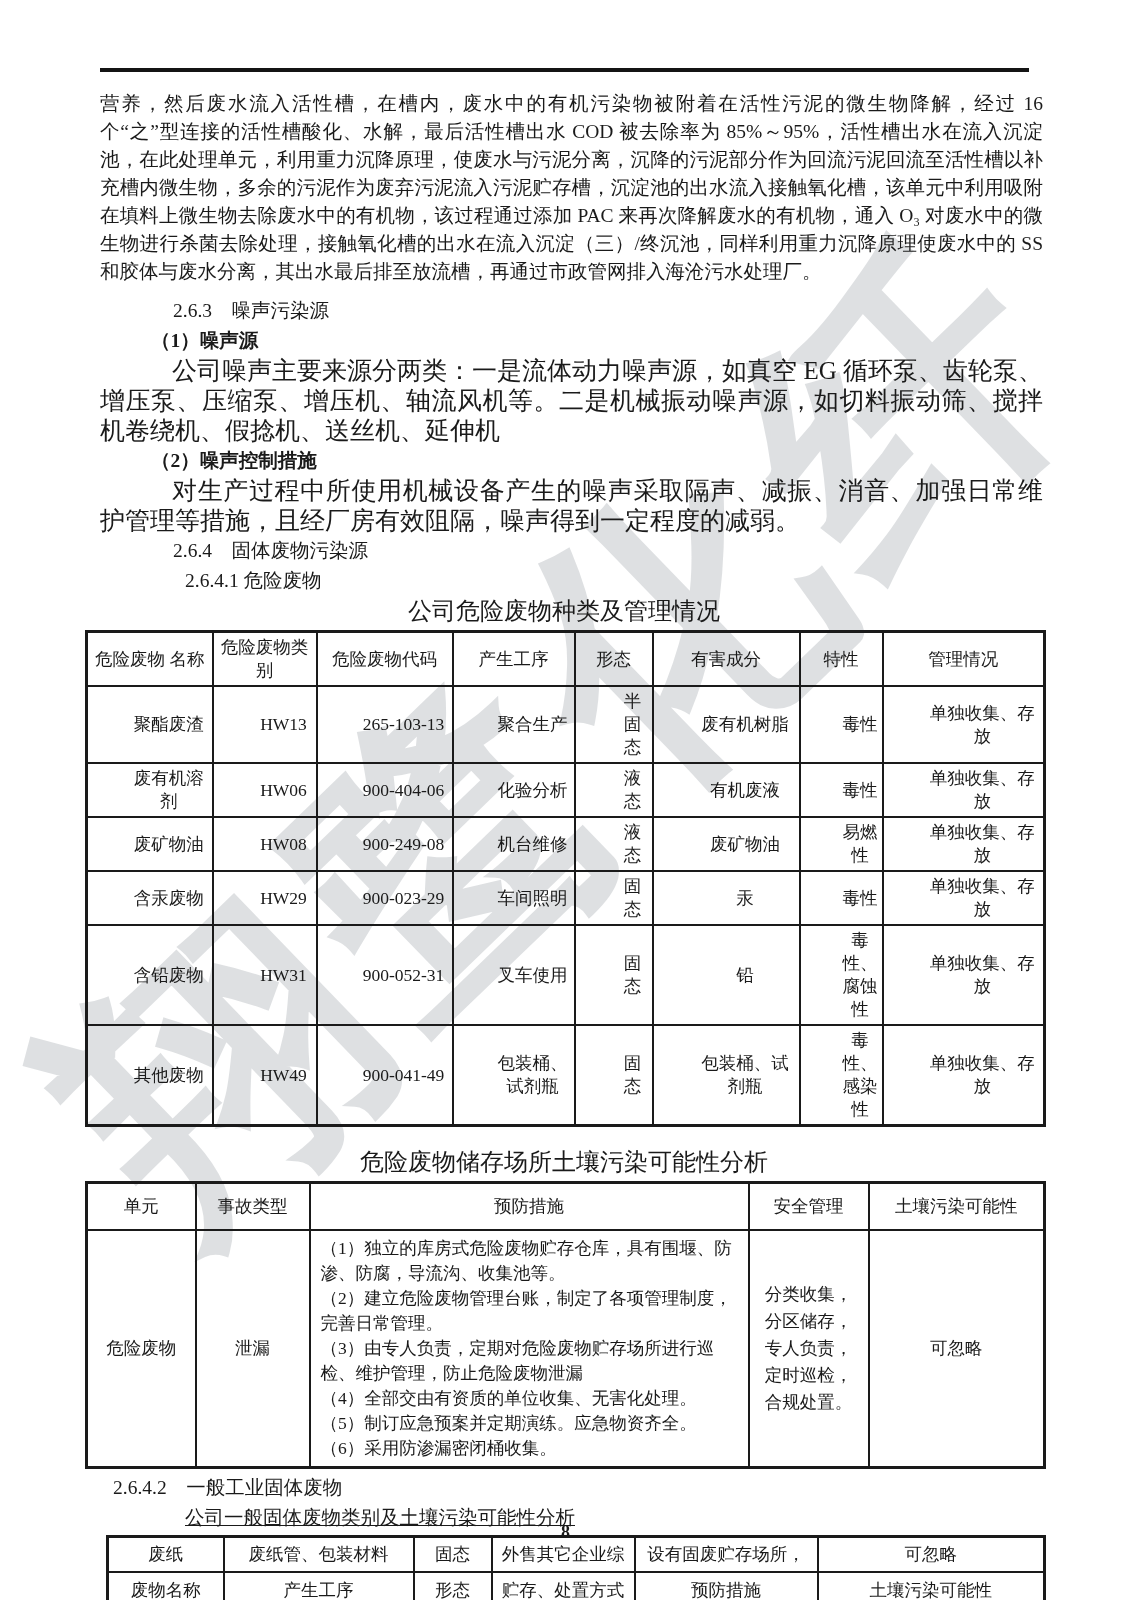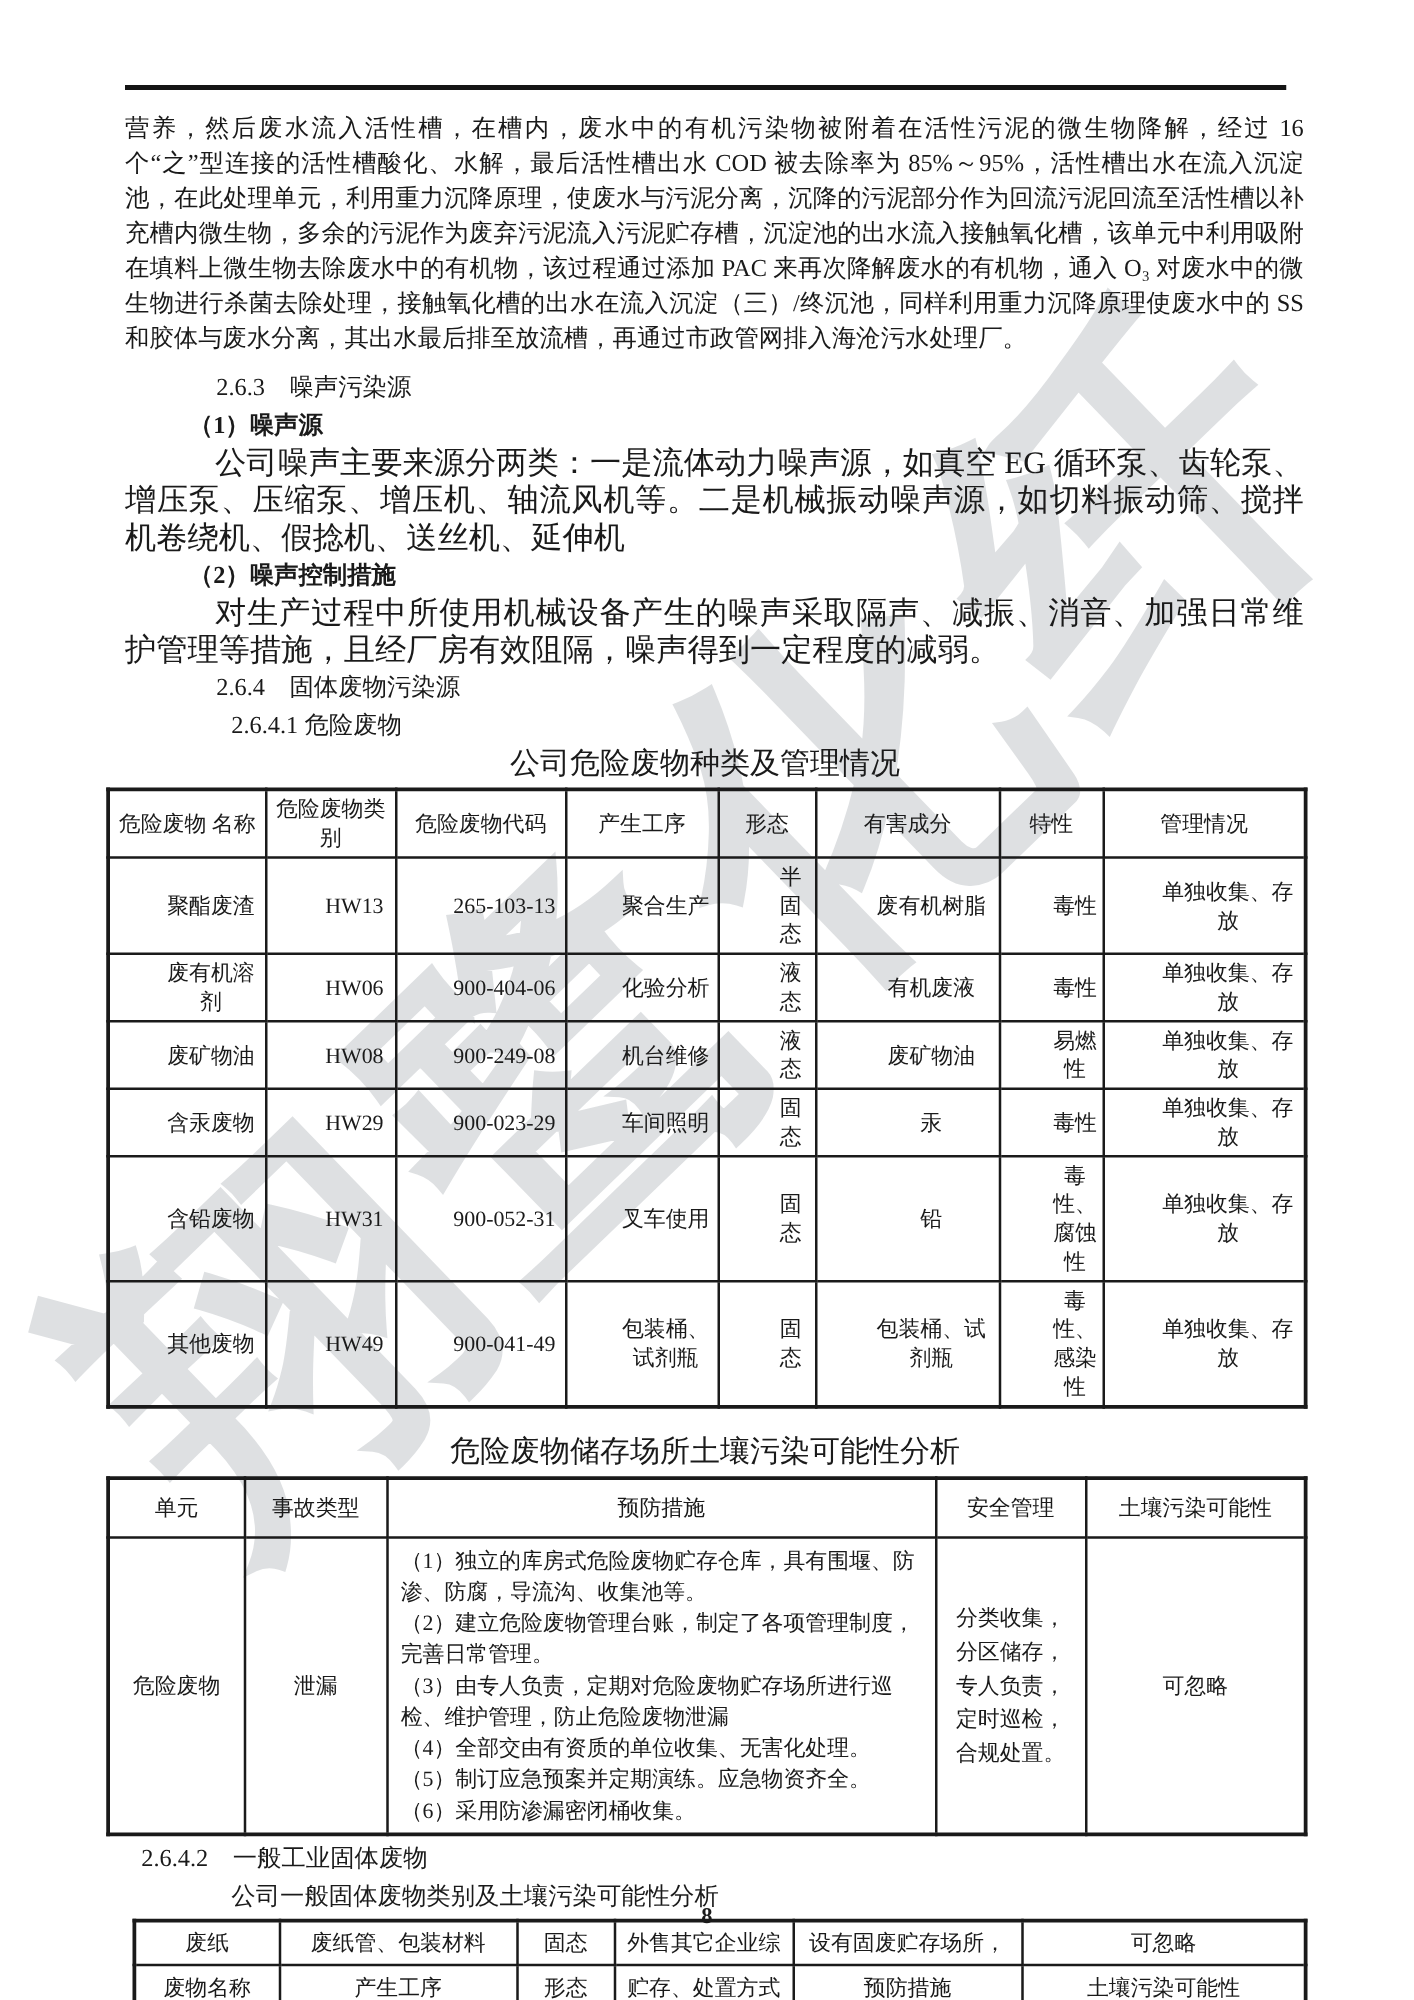--- a/index.html
+++ b/index.html
@@ -43,21 +43,21 @@
   .h-item { padding-left: 66px; font-weight: bold; }
   .sec-para {
     font-size: 25px; line-height: 30px;
     text-align: justify; text-align-last: left;
     margin-left: 15px; text-indent: 72px;
   }
   .h-2641 { padding-left: 100px; }
   .h-2642 { padding-left: 28px; margin-top: 4px; }
 
   .tbl-title-center { font-size: 24px; line-height: 30px; text-align: center; }
-  .tbl-title-left   { font-size: 19.5px; line-height: 30px; padding-left: 100px; }
+  .tbl-title-left   { font-size: 19.5px; line-height: 30px; padding-left: 100px; text-decoration: underline; }
 
   table { border-collapse: collapse; table-layout: fixed; background: transparent; }
   th, td {
     border: 2px solid #1a1a1a;
     font-weight: normal;
     font-size: 17.5px; line-height: 23px;
     text-align: center; vertical-align: middle;
     padding: 3px 4px;
     overflow: hidden;
   }

